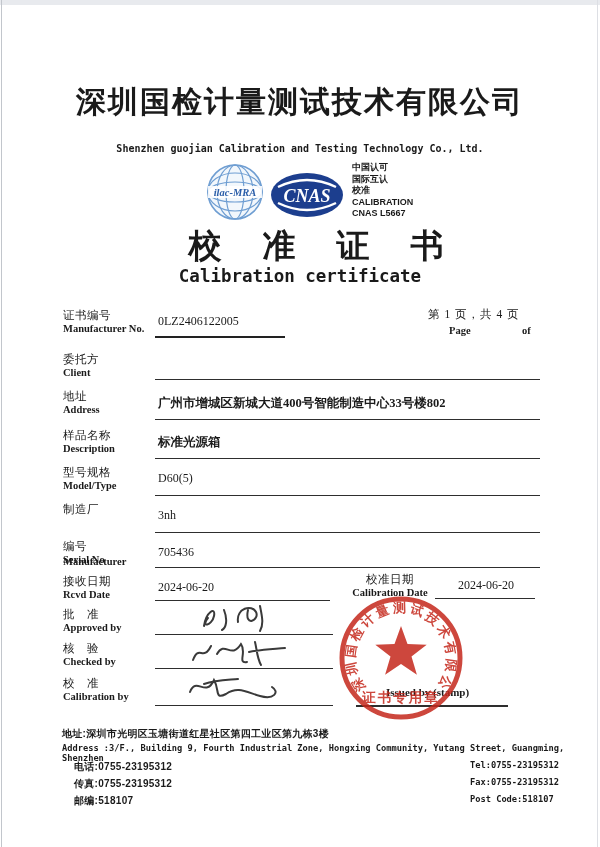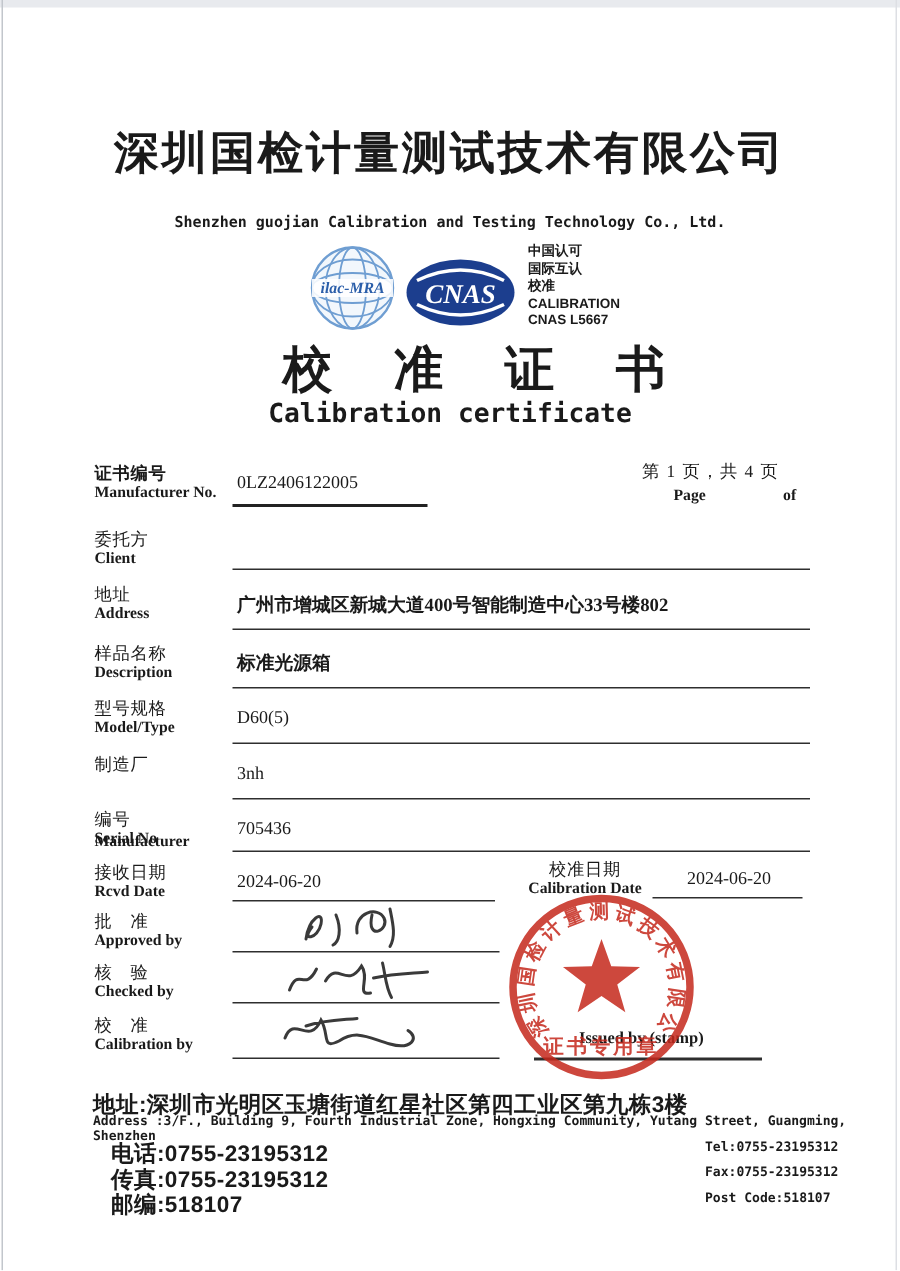--- a/index.html
+++ b/index.html
@@ -19,21 +19,21 @@
   .scan-right { position:absolute; left:597px; top:0; width:1px; height:847px; background:#dddfe4; }
   .company-cn { font-size:30px; font-weight:bold; letter-spacing:2px; }
   .company-en { font-size:10px; letter-spacing:0px; }
   .title-cn { font-size:33px; font-weight:bold; letter-spacing:4px; }
   .title-en { font-size:17.5px; }
   .accr-line { font-size:9px; line-height:11.5px; font-weight:600; font-family:"Liberation Sans", sans-serif; }
   .accr-line.b { font-weight:bold; }
   .pg { font-size:11.5px; letter-spacing:1px; }
   .issuedcn { font-size:13px; font-weight:600; letter-spacing:1px; }
   .issueden { font-size:11px; font-weight:bold; }
-  .fcn { font-size:15px; font-weight:bold; font-family:"Liberation Sans", sans-serif; letter-spacing:0.3px; }
+  .fcn { font-size:10px; font-weight:bold; font-family:"Liberation Sans", sans-serif; letter-spacing:0.3px; }
   .fen { font-size:8.7px; }
   svg text { font-family:"Liberation Serif", serif; }
 </style>
 </head>
 <body>
 
 <div class="page">
   <div class="scan-top"></div>
   <div class="scan-left"></div>
   <div class="scan-right"></div>
@@ -66,21 +66,21 @@
     <div class="accr-line">中国认可</div>
     <div class="accr-line">国际互认</div>
     <div class="accr-line">校准</div>
     <div class="accr-line b">CALIBRATION</div>
     <div class="accr-line b">CNAS L5667</div>
   </div>
 
   <div class="abs hei title-cn center" style="left:18px;top:224px;width:600px;">校　准　证　书</div>
   <div class="abs mono title-en center" style="left:0;top:266px;width:600px;">Calibration certificate</div>
 
-  <div class="abs lblcn" style="left:63px;top:308px;font-weight:bold;">证书编号</div>
+  <div class="abs lblcn" style="left:63px;top:308px;">证书编号</div>
   <div class="abs lblen" style="left:63px;top:323px;">Manufacturer No.</div>
   <div class="abs val" style="left:158px;top:314px;">0LZ2406122005</div>
   <div class="abs" style="left:155px;top:336px;width:130px;height:2px;background:#222;"></div>
 
   <div class="abs pg" style="left:428px;top:307px;">第 1 页，共 4 页</div>
   <div class="abs lblen" style="left:449px;top:325px;">Page</div>
   <div class="abs lblen" style="left:522px;top:325px;">of</div>
 
   <div class="abs lblcn" style="left:63px;top:352px;">委托方</div>
   <div class="abs lblen" style="left:63px;top:367px;">Client</div>

